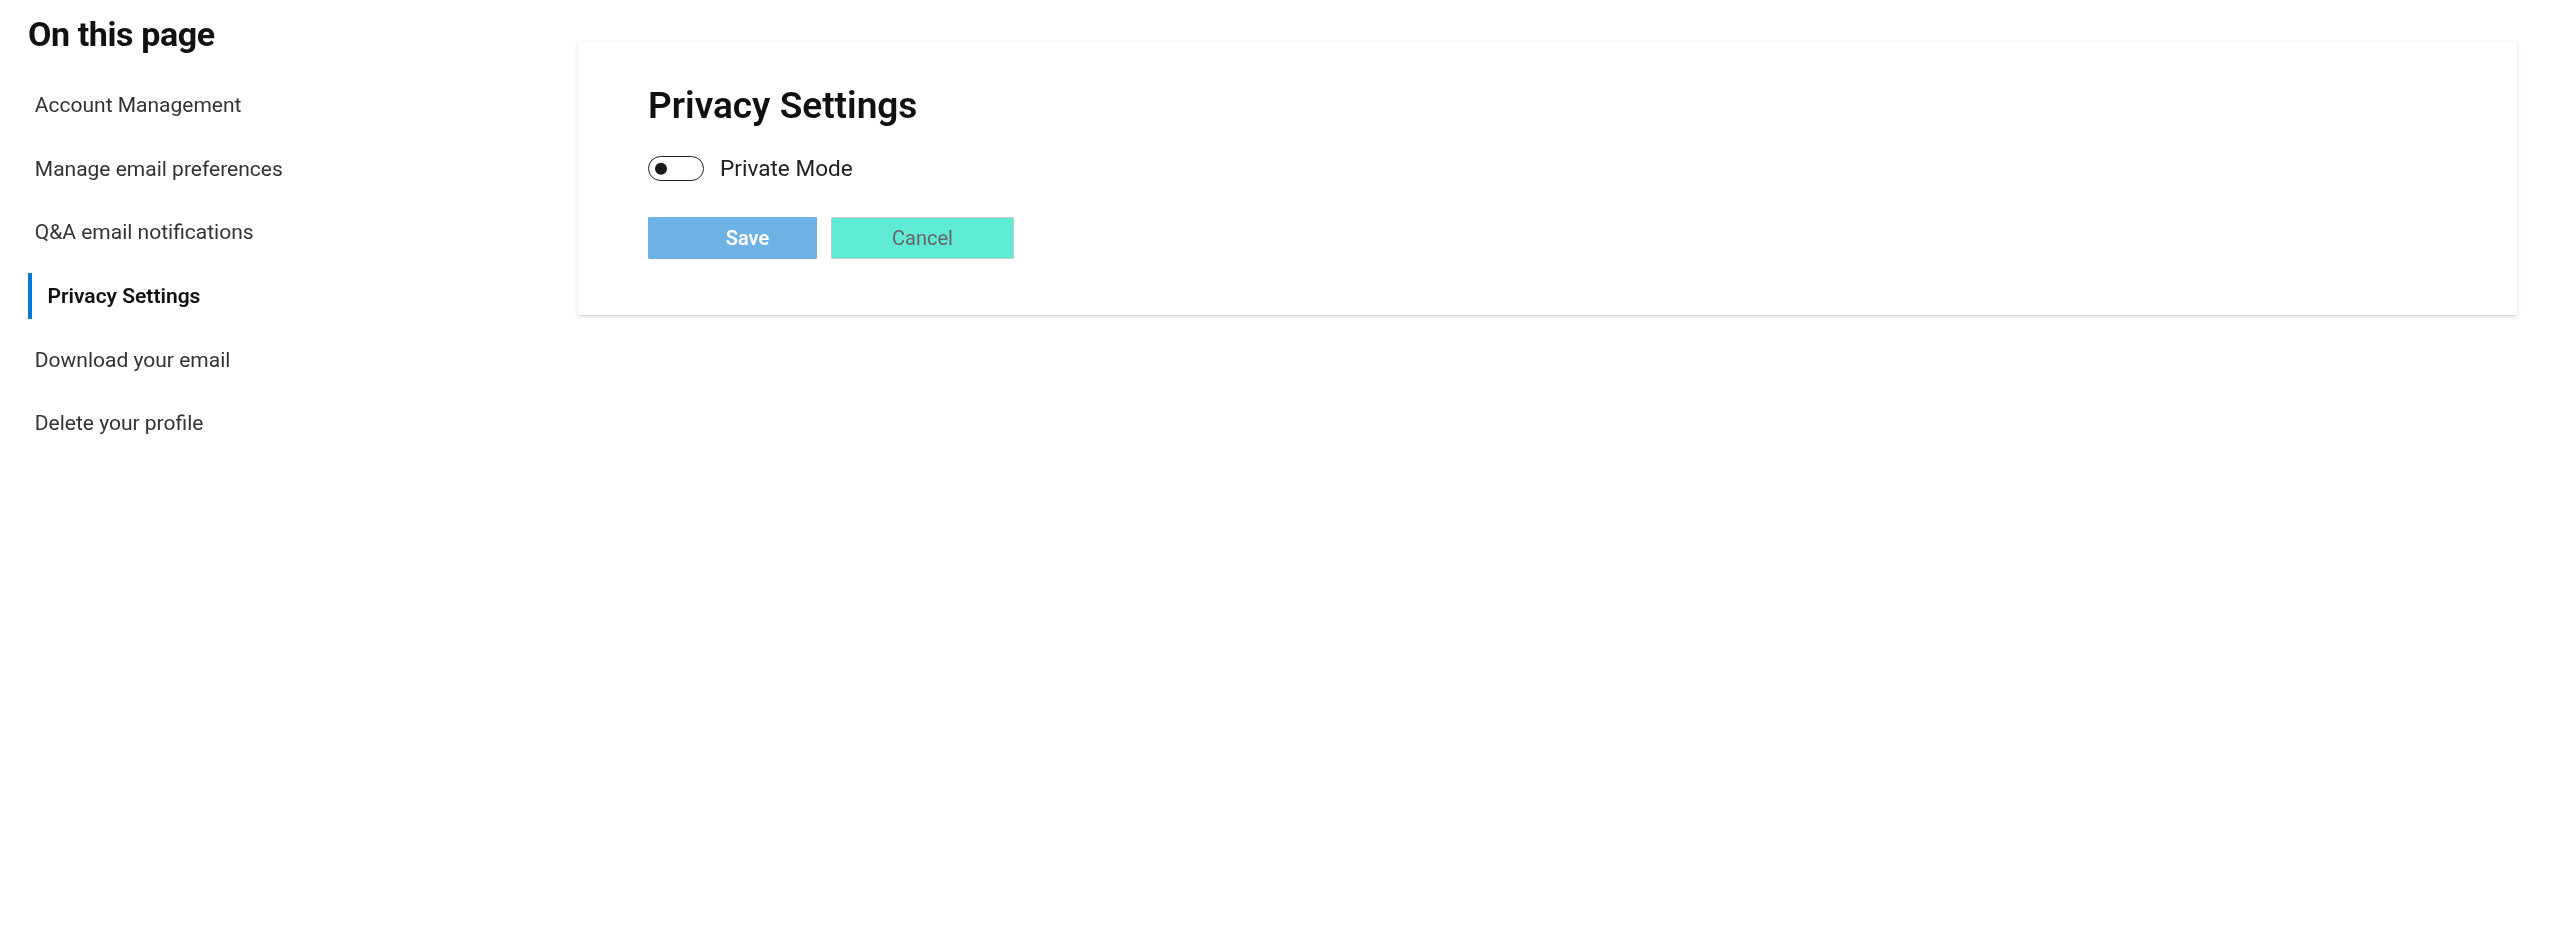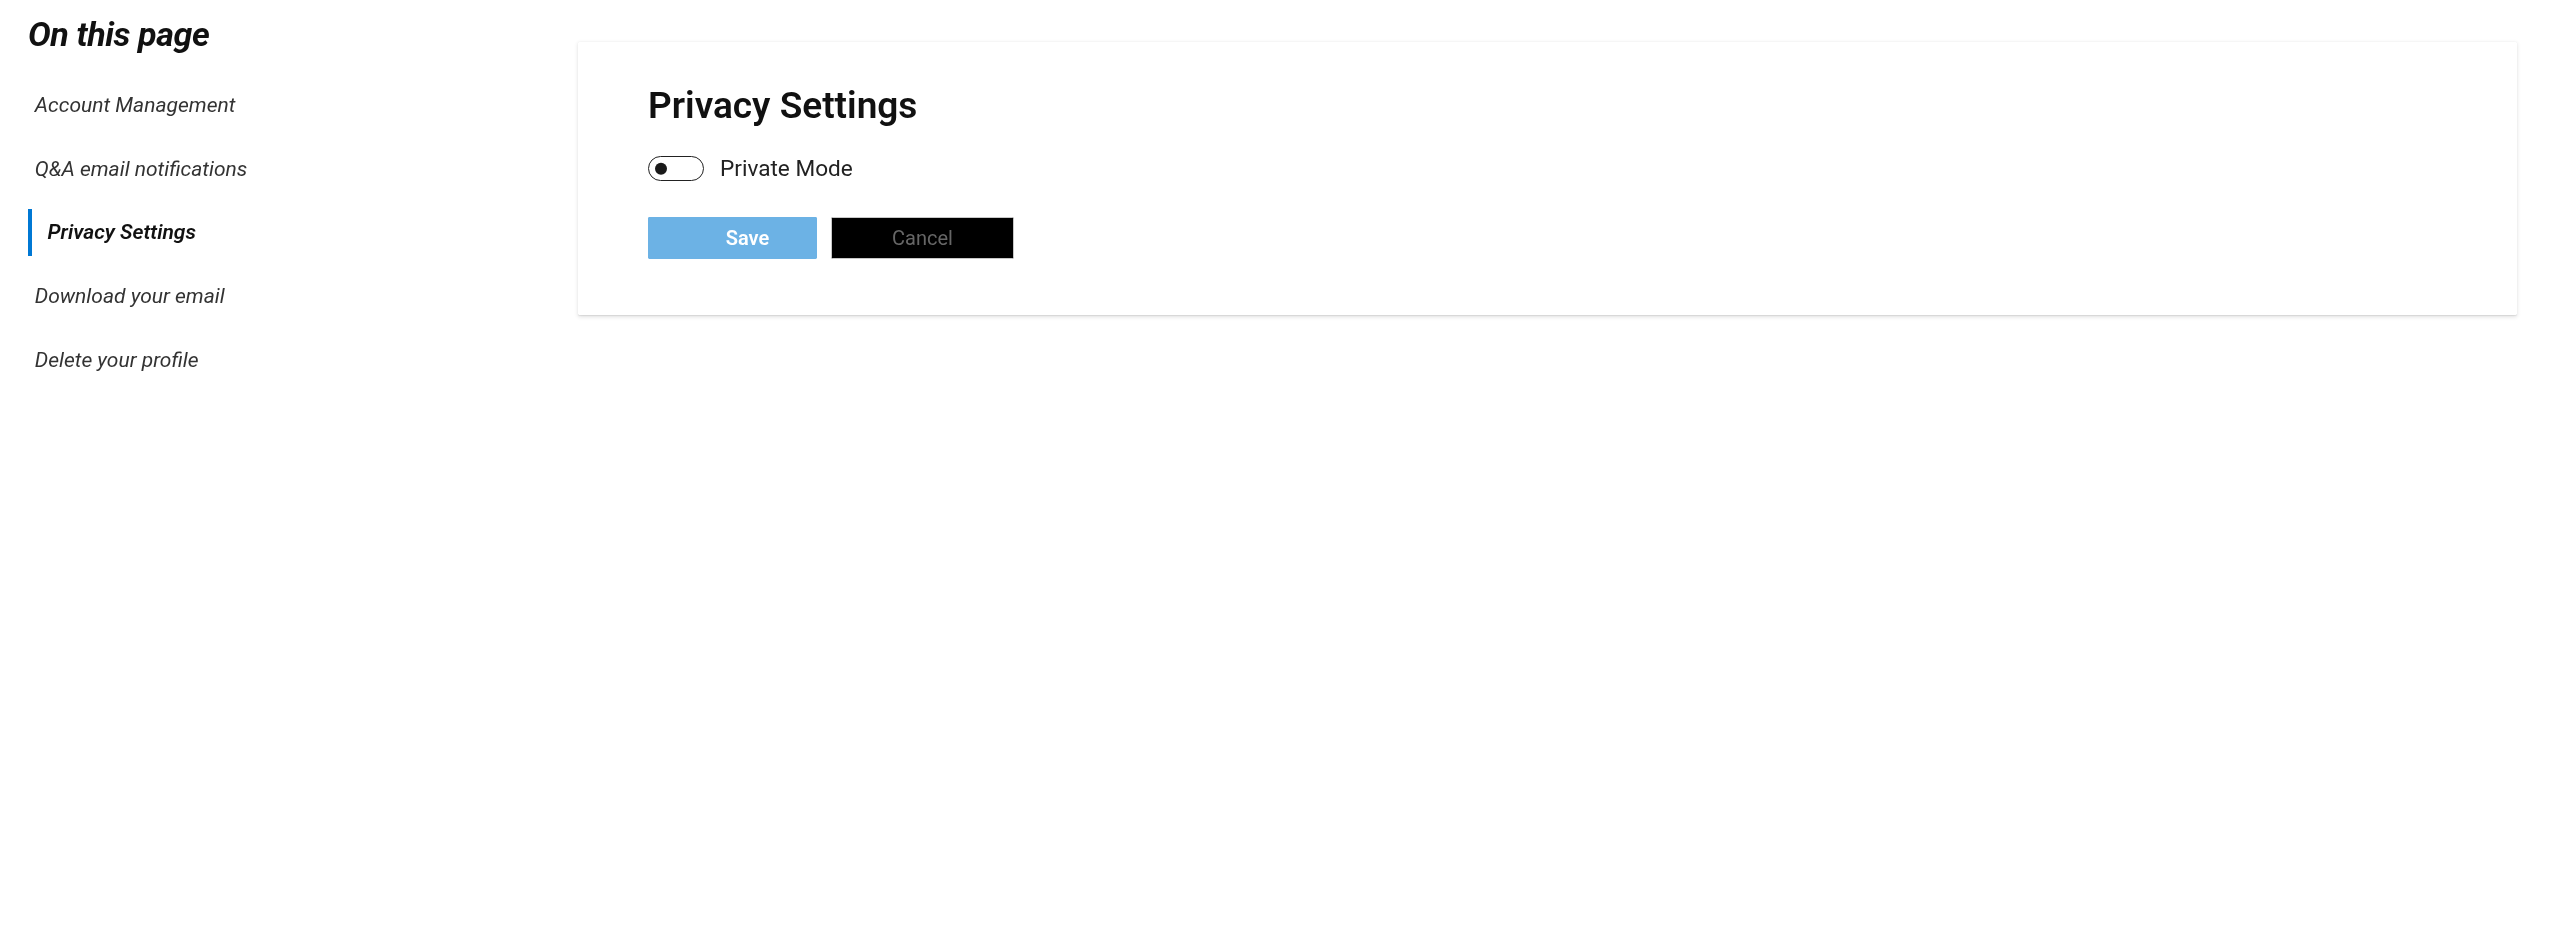--- a/index.html
+++ b/index.html
@@ -11,21 +11,20 @@
       font-family: "Segoe UI", -apple-system, BlinkMacSystemFont, Roboto, Helvetica, Arial, sans-serif;
       background: #ffffff;
       color: #1a1a1a;
       display: flex;
       padding: 14px 28px;
     }
     .sidebar {
       width: 550px;
       flex-shrink: 0;
       padding-right: 16px;
-      font-style: italic;
     }
     .sidebar-title {
       font-size: 34px;
       font-weight: 700;
       color: #111;
       margin-bottom: 28px;
       letter-spacing: -0.4px;
     }
     .nav-list {
       list-style: none;
@@ -114,34 +113,35 @@
       font-family: inherit;
     }
     .btn-primary {
       background: #6cb2e5;
       color: #ffffff;
       border: none;
       font-weight: 600;
       padding-left: 30px;
     }
     .btn-secondary {
-      background: #000000;
+      background: #5eead4;
       color: #666;
       border: 0.7px solid #c8c8c8;
       font-weight: 400;
       min-width: 183px;
     }
   </style>
 </head>
 <body>
 
 <aside class="sidebar">
   <h2 class="sidebar-title">On this page</h2>
   <ul class="nav-list">
     <li class="nav-item">Account Management</li>
+    <li class="nav-item">Manage email preferences</li>
     <li class="nav-item">Q&amp;A email notifications</li>
     <li class="nav-item active">Privacy Settings</li>
     <li class="nav-item">Download your email</li>
     <li class="nav-item">Delete your profile</li>
   </ul>
 </aside>
 
 <main class="main">
   <section class="card">
     <h1 class="card-title">Privacy Settings</h1>

